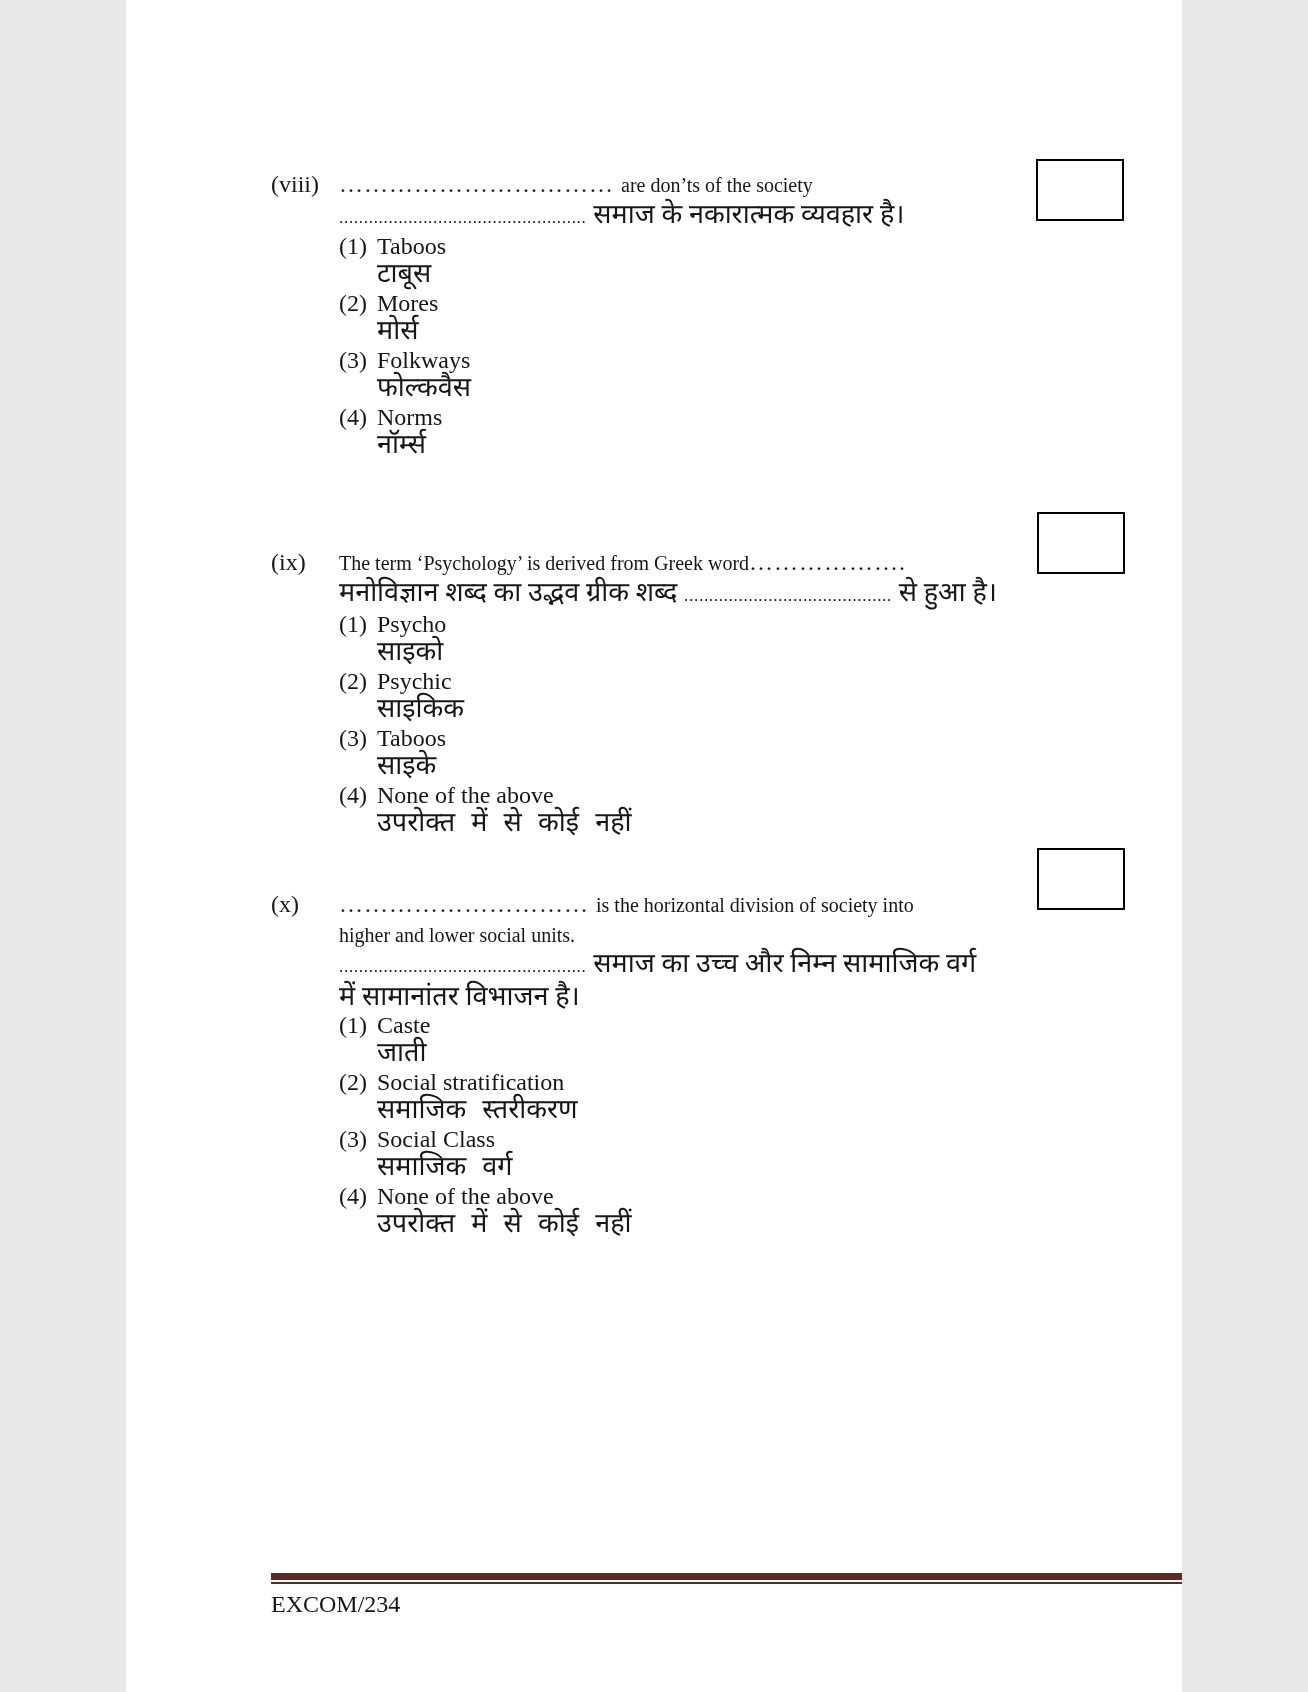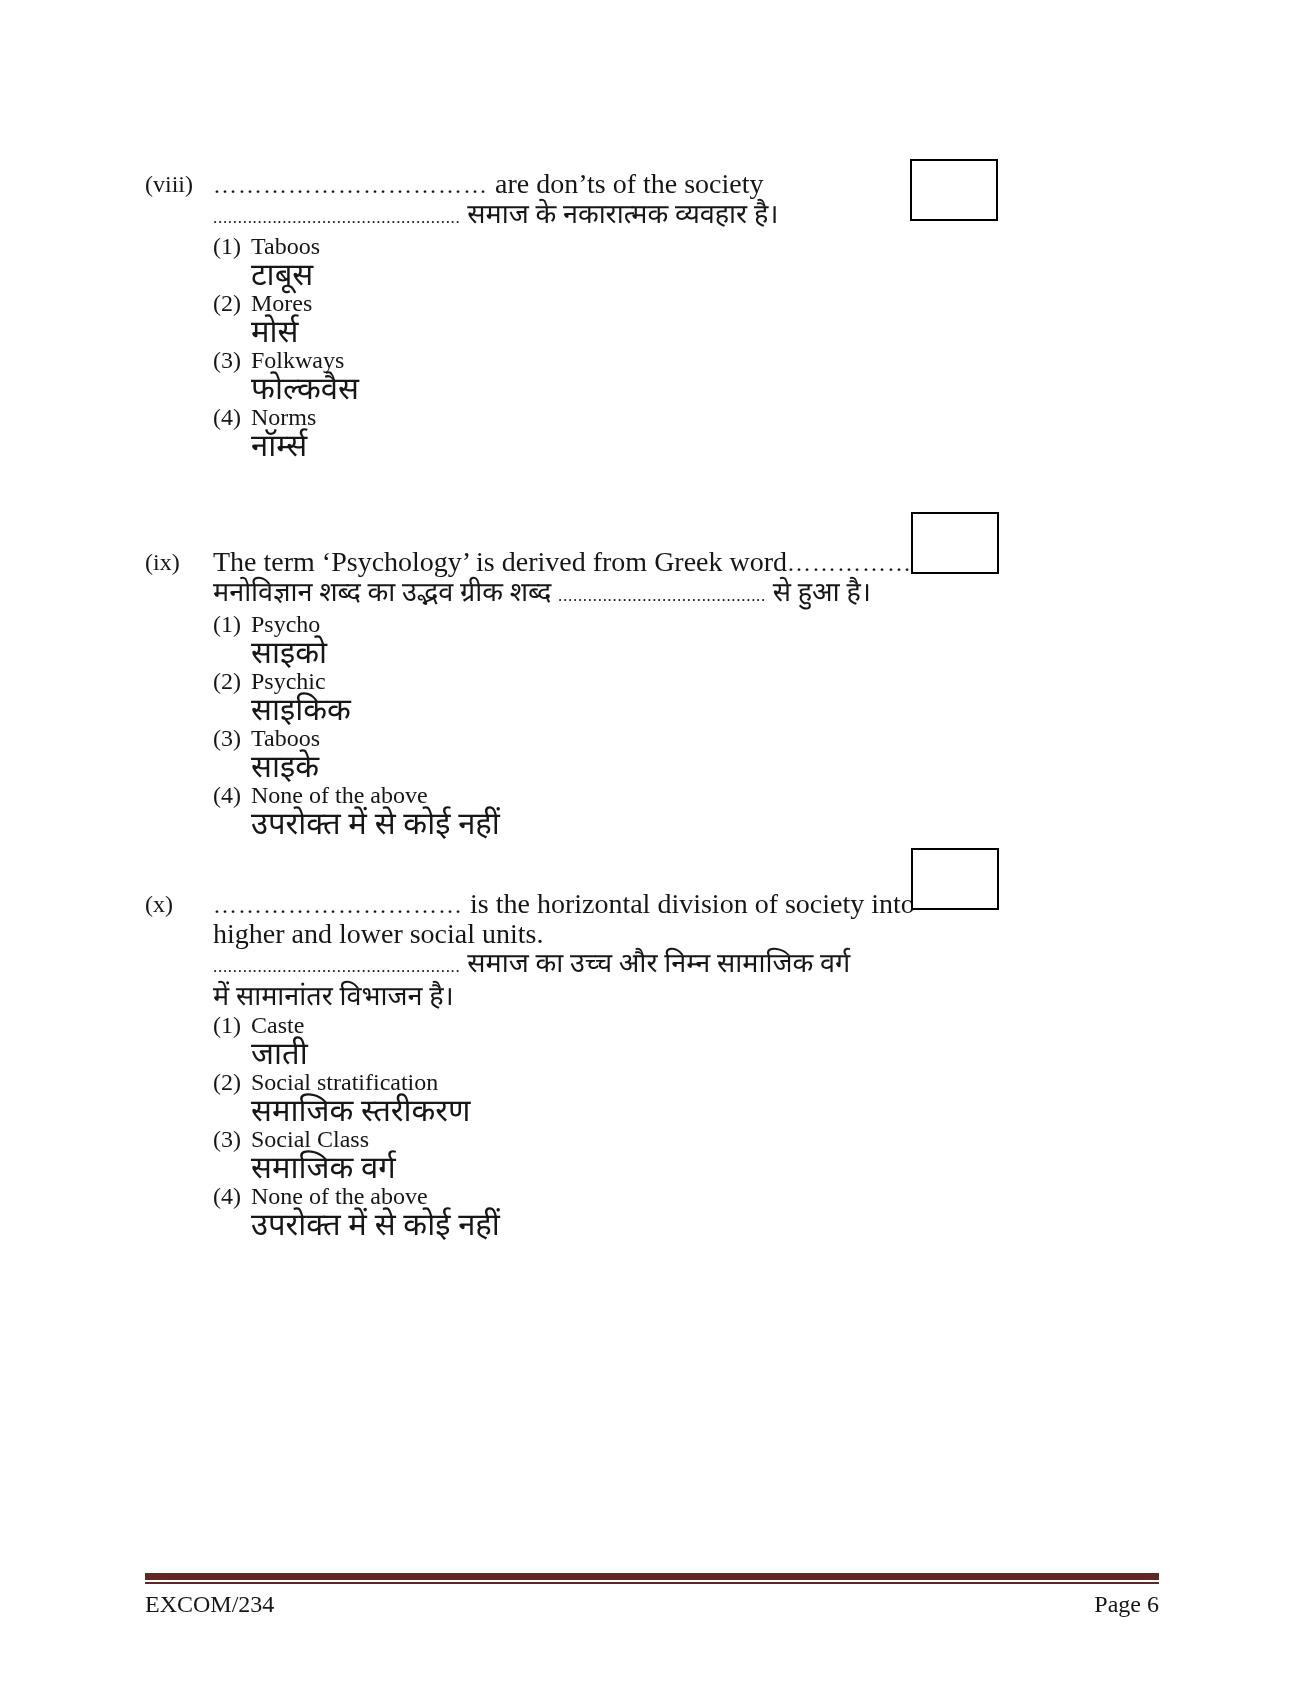--- a/index.html
+++ b/index.html
@@ -1,18 +1,18 @@
 <!DOCTYPE html>
 <html style="--rule: #5e2823;"><head>
 <meta charset="utf-8">
 <style>
   html,body{margin:0;padding:0;background:#e8e8e8;}
   .page{
     position:relative;
-    width:1308px;height:1692px;
+    width:1056px;height:1692px;
     background:#ffffff;
     font-family:"Liberation Serif", serif;
     color:#161616;
     margin:0 auto;
     overflow:hidden;
   }
   .content{
     position:absolute;
     left:145px;
     top:170px;
@@ -20,27 +20,27 @@
   }
   .q{display:flex;align-items:flex-start;}
   .q + .q{margin-top:88px;}
   .q:nth-child(3){margin-top:52px;}
   .q-label{
     width:68px;flex:none;
     font-size:24px;line-height:28.5px;
   }
   .q-body{flex:1;font-size:24px;line-height:28.5px;}
   .p-line{white-space:nowrap;}
-  .seg-en{font-size:28px;}
+  .seg-en{font-size:20px;}
   .seg-dots{font-size:24px;letter-spacing:1px;}
   .seg-fine{font-size:17px;letter-spacing:0.7px;}
   .seg-hi{font-size:27px;}
   .opt-line{white-space:nowrap;}
   .opt-num{display:inline-block;width:38px;}
-  .opt-hi{padding-left:38px;font-size:31px;}
+  .opt-hi{padding-left:38px;font-size:27px;font-family:Liberation Mono, monospace;}
   .abox{
     position:absolute;
     width:84px;height:58px;
     border:2.5px solid #000;
     background:#fff;
   }
   .abox-1{left:910px;top:159px;}
   .abox-2{left:911px;top:512px;}
   .abox-3{left:911px;top:848px;}
   .footer{

